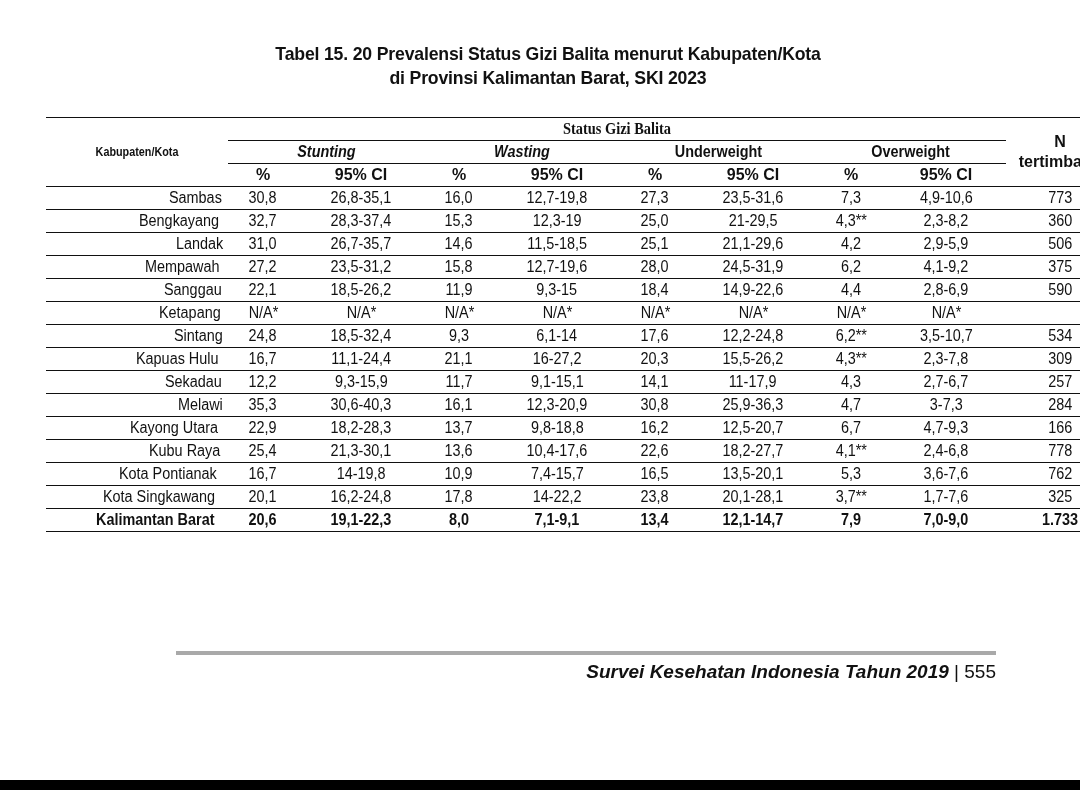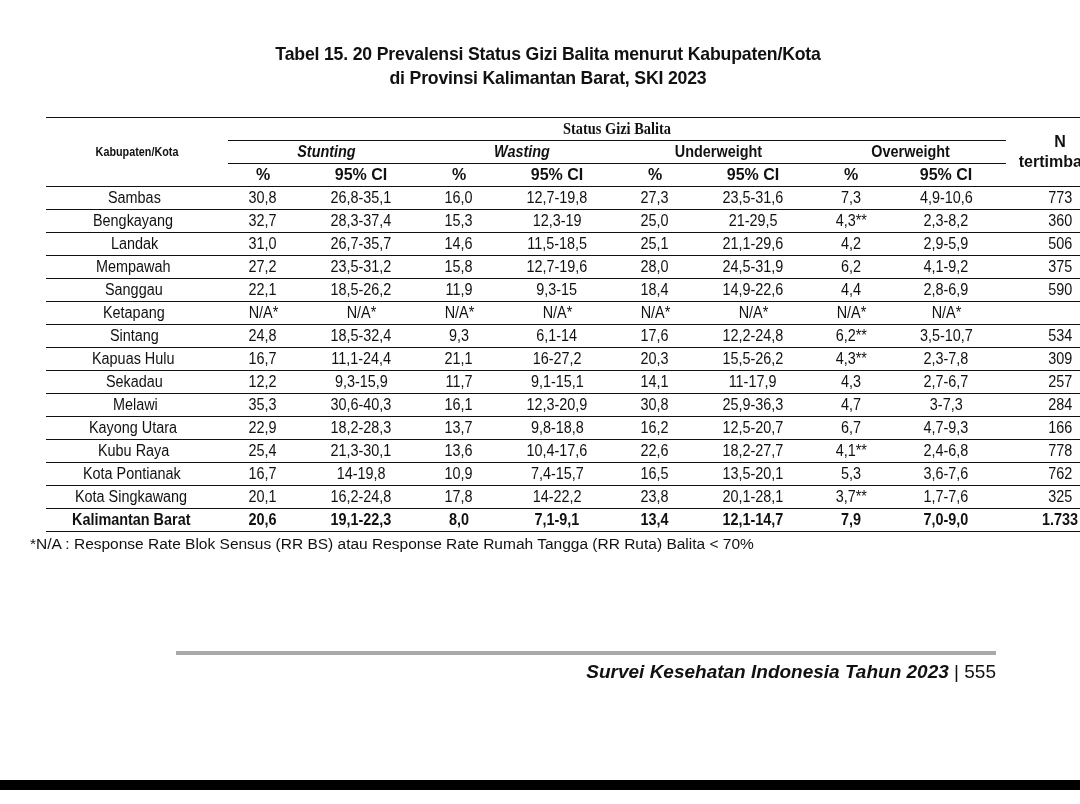--- a/index.html
+++ b/index.html
@@ -23,21 +23,21 @@
   thead tr.r0 th { border-top:1.5px solid #111; }
   th { font-weight:bold; text-align:center; }
   th.name-h { text-align:center; vertical-align:middle; font-size:12px; }
   th.group-h { border-bottom:1.3px solid #111;font-family:Liberation Serif, serif; }
   th.sub-h { border-bottom:1.3px solid #111;text-decoration:underline; }
   th.sub-h.italic { font-style:italic; }
   th.n-h { line-height:20px; vertical-align:middle; }
   thead tr.r2 th { border-bottom:1.5px solid #111; }
   thead th.n-h, thead th.name-h { border-bottom:1.5px solid #111; }
   tbody td { border-bottom:1.2px solid #111; text-align:center; height:22px; }
-  tbody td.name { text-align:center; padding-left:1px; }
+  tbody td.name { text-align:right; padding-left:1px; }
   tbody tr.total td { font-weight:bold; }
   .cond { display:inline-block; transform:scaleX(0.9); transform-origin:center; }
   td.name .cond { transform-origin:left center; }
   .notes { position:absolute; left:30px; top:533px; width:1000px; font-size:15.5px; line-height:22px; }
   .notes p { margin:0; }
   .footer-rule { position:absolute; left:176px; top:651px; width:820px; height:4px; background:#a9a9a9; }
   .footer { position:absolute; right:84px; top:659px; font-size:19px; line-height:26px; }
   .footer .pub { font-weight:bold; font-style:italic; }
   .footer .sep { font-weight:normal; }
   .bottom-bar { position:absolute; left:0; top:780px; width:1080px; height:10px; background:#000; }
@@ -269,21 +269,20 @@
           <td><span class="cond">12,1-14,7</span></td>
           <td><span class="cond">7,9</span></td>
           <td><span class="cond">7,0-9,0</span></td>
           <td><span class="cond">1.733</span></td>
         </tr>
       </tbody>
   </table>
 </div>
 
 <div class="notes">
-  <p>*N/A : Response Rate Blok Sensus (RR BS) atau Response Rate Rumah Tangga (RR Ruta) Balita &lt; 70%</p>
 </div>
 
 <div class="footer-rule"></div>
 <div class="footer">
-  <span class="pub">Survei Kesehatan Indonesia Tahun 2023</span><span class="sep"> | </span><span>555</span>
+  <span class="pub">Survei Kesehatan Indonesia Tahun 2019</span><span class="sep"> | </span><span>555</span>
 </div>
 
 <div class="bottom-bar"></div>
 
 </body></html>

